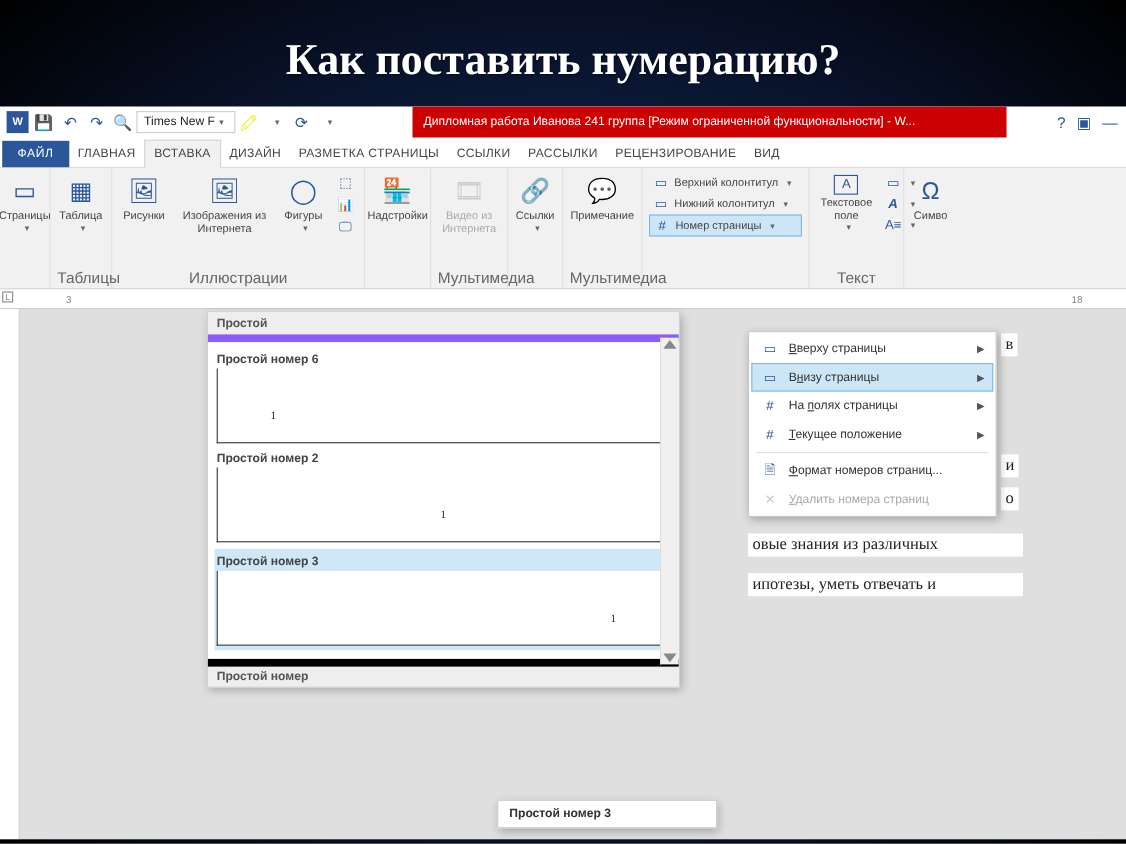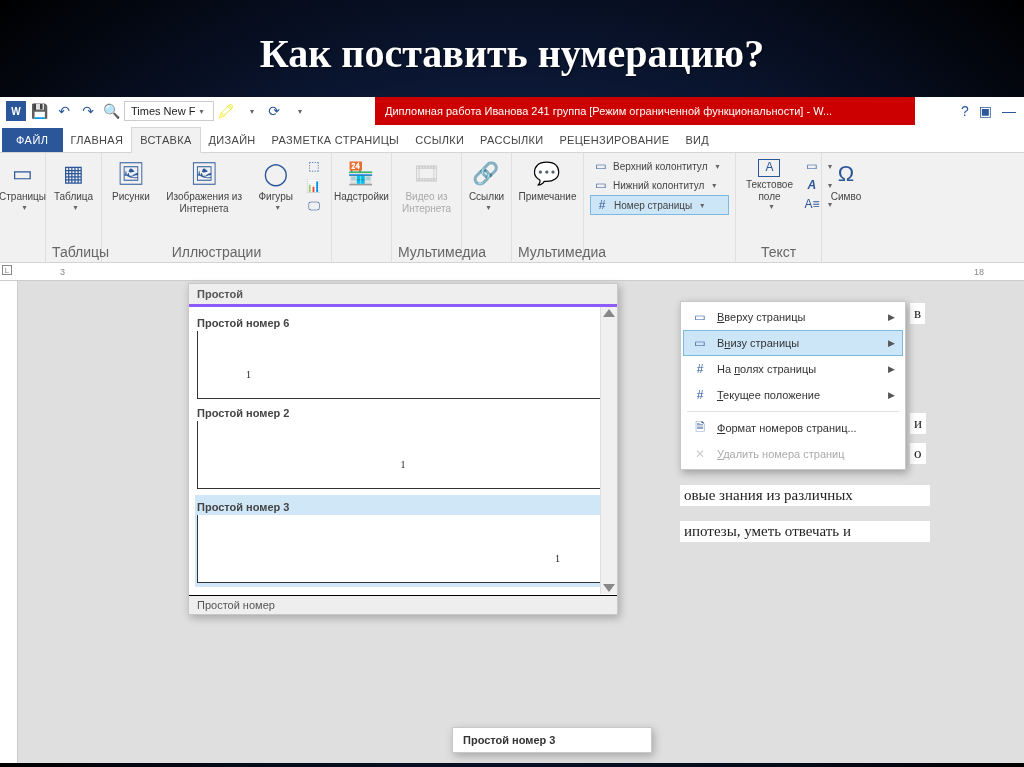--- a/index.html
+++ b/index.html
@@ -219,21 +219,21 @@
   position: absolute;
   left: 188px;
   top: 20px;
   width: 430px;
   background: #fff;
   border: 1px solid #c8c8c8;
   box-shadow: 2px 3px 8px rgba(0,0,0,0.25);
 }
 .gallery-header {
   background: #eee;
-  border-bottom: 3px solid #8b5cf6;
+  border-bottom: 7px solid #8b5cf6;
   padding: 4px 8px;
   font-size: 11px;
   font-weight: 600;
   color: #555;
 }
 .gallery-body { padding: 6px 8px 2px; max-height: 400px; overflow:hidden; }
 .gallery-item-label {
   font-size: 11px;
   font-weight: 600;
   color: #444;
@@ -243,22 +243,22 @@
   border: 1px solid #333;
   border-top: none;
   height: 68px;
   position: relative;
   margin-bottom: 8px;
   background: #fff;
 }
 .preview-box .pn { position:absolute; font-size:10px; font-family: Georgia, serif; }
 .gallery-item.sel { background: #d0e7f8; padding:2px; margin:-2px; margin-bottom:6px; }
 .gallery-footer {
-  background:#eee; border-top:1px solid #000000;
-  padding:3px 8px; font-size:11px; color:#555; font-weight:400;
+  background:#eee; border-top:7px solid #000000;
+  padding:3px 8px; font-size:11px; color:#555; font-weight:700;
 }
 .gallery-scroll {
   position:absolute; right:0; top:23px; bottom:20px; width:17px;
   background:#f0f0f0; border-left:1px solid #ddd;
 }
 .gallery-scroll .thumb {
   position:absolute; top:2px; left:2px; right:2px; height:0; 
   border-left:6px solid transparent; border-right:6px solid transparent;
   border-bottom:8px solid #888;
 }

